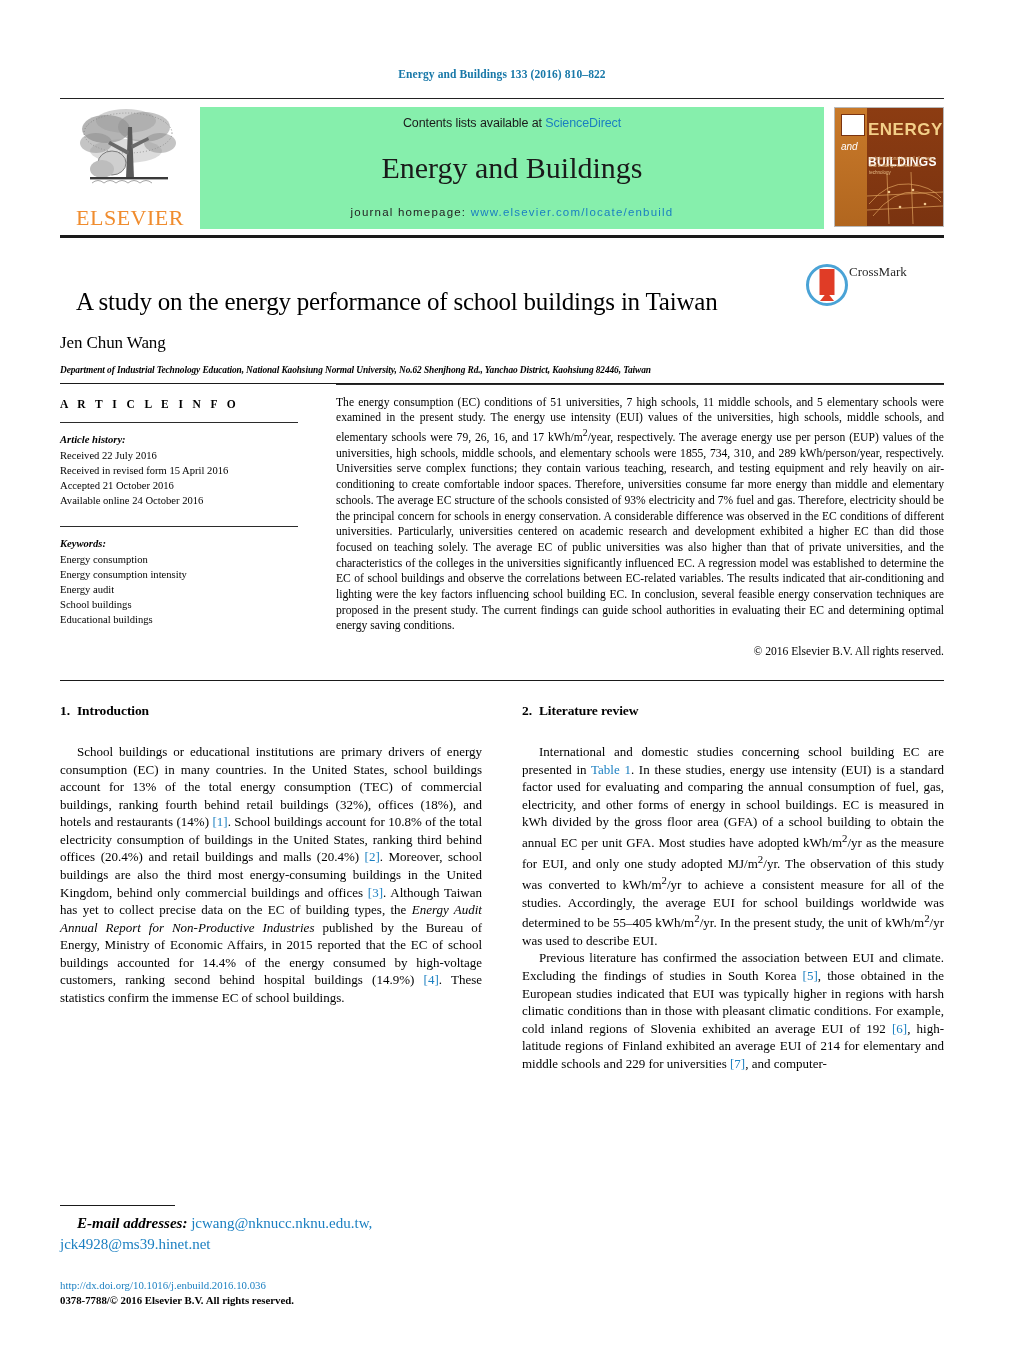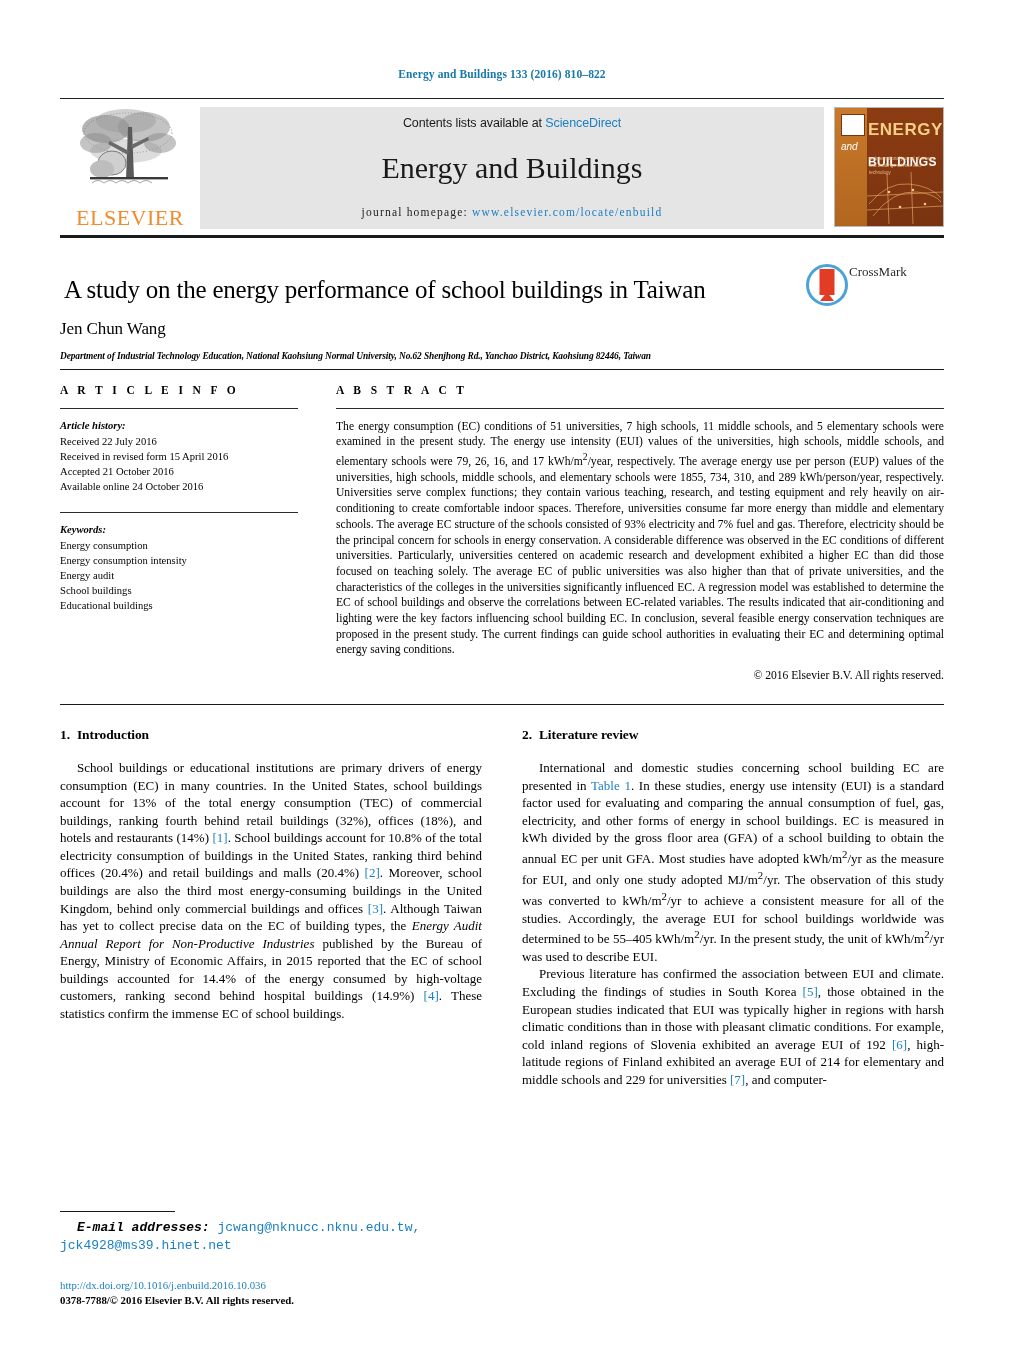--- a/index.html
+++ b/index.html
@@ -61,21 +61,21 @@
     font-family: "Liberation Serif", serif;
     font-size: 22px;
     letter-spacing: 0.5px;
     color: #f08c2e;
     line-height: 1;
     margin-top: 12px;
     font-weight: 400;
   }
   .banner {
     flex: 1 1 auto;
-    background: #e5e5e5;
+    background: #86efac;
     display: flex;
     flex-direction: column;
     align-items: center;
     justify-content: space-between;
     padding: 9px 0 11px 0;
     margin-right: 10px;
   }
   .contents-line {
     font-family: "Liberation Sans", sans-serif;
     font-size: 12.5px;
@@ -85,21 +85,21 @@
   .contents-line .sd {
     color: #1a7fc1;
   }
   .journal-title {
     font-family: "Liberation Serif", serif;
     font-size: 30px;
     color: #1a1a1a;
     letter-spacing: 0px;
   }
   .homepage-line {
-    font-family: Liberation Serif, serif;
+    font-family: Liberation Sans, sans-serif;
     font-size: 11.5px;
     letter-spacing: 1.2px;
     color: #222;
   }
   .homepage-line .url { color: #1a7fc1; }
   .cover-thumb {
     width: 108px;
     flex: 0 0 108px;
     border: 1px solid #b9b9b9;
     background: #fff;
@@ -150,21 +150,21 @@
   .title-area {
     margin: 0 60px;
     padding-top: 34px;
     position: relative;
   }
   .article-title {
     font-family: "Liberation Serif", serif;
     font-size: 25px;
     font-weight: normal;
     line-height: 1.15;
-    margin: 4px;
+    margin: 16px;
     padding-right: 130px;
     letter-spacing: -0.2px;
   }
   .authors {
     font-family: "Liberation Serif", serif;
     font-size: 17px;
     margin: 14px 0 0 0;
     letter-spacing: -0.1px;
   }
   .affiliation {
@@ -269,21 +269,21 @@
   .body-cols {
     margin: 22px 60px 0 60px;
     display: flex;
     gap: 40px;
   }
   .bcol { flex: 1 1 0; width: 0; }
   .h2 {
     font-family: "Liberation Serif", serif;
     font-weight: bold;
     font-size: 13.5px;
-    margin: 0 0 16px 0;
+    margin: 0 0 24px 0;
     letter-spacing: -0.1px;
   }
   .h2 .num { margin-right: 7px; }
   .para {
     font-family: "Liberation Serif", serif;
     font-size: 13px;
     line-height: 1.35;
     text-align: justify;
     text-indent: 17px;
     margin: 0 0 0 0;
@@ -297,22 +297,22 @@
     left: 60px;
     width: 410px;
     bottom: 96px;
   }
   .fn-rule {
     border-top: 1px solid #1a1a1a;
     width: 115px;
     margin-bottom: 7px;
   }
   .fn-text {
-    font-family: Liberation Mono, monospace;
-    font-size: 13px;
+    font-family: Liberation Serif, serif;
+    font-size: 15px;
     text-indent: 17px;
     line-height: 1.4;
   }
   .fn-label { font-style: italic; font-weight: bold; }
   .fn-mail { color: #1a7fc1; }
 
   .colophon {
     position: absolute;
     left: 60px;
     bottom: 42px;
@@ -427,21 +427,20 @@
         <div class="info-label">Keywords:</div>
         <div class="info-line">Energy consumption</div>
         <div class="info-line">Energy consumption intensity</div>
         <div class="info-line">Energy audit</div>
         <div class="info-line">School buildings</div>
         <div class="info-line">Educational buildings</div>
       </div>
     </div>
 
     <div class="col-abstract">
-      <div class="sec-head">A B S T R A C T</div>
       <div class="hrule"></div>
       <div class="abstract-body">The energy consumption (EC) conditions of 51 universities, 7 high schools, 11 middle schools, and 5 elementary schools were examined in the present study. The energy use intensity (EUI) values of the universities, high schools, middle schools, and elementary schools were 79, 26, 16, and 17 kWh/m<sup>2</sup>/year, respectively. The average energy use per person (EUP) values of the universities, high schools, middle schools, and elementary schools were 1855, 734, 310, and 289 kWh/person/year, respectively. Universities serve complex functions; they contain various teaching, research, and testing equipment and rely heavily on air-conditioning to create comfortable indoor spaces. Therefore, universities consume far more energy than middle and elementary schools. The average EC structure of the schools consisted of 93% electricity and 7% fuel and gas. Therefore, electricity should be the principal concern for schools in energy conservation. A considerable difference was observed in the EC conditions of different universities. Particularly, universities centered on academic research and development exhibited a higher EC than did those focused on teaching solely. The average EC of public universities was also higher than that of private universities, and the characteristics of the colleges in the universities significantly influenced EC. A regression model was established to determine the EC of school buildings and observe the correlations between EC-related variables. The results indicated that air-conditioning and lighting were the key factors influencing school building EC. In conclusion, several feasible energy conservation techniques are proposed in the present study. The current findings can guide school authorities in evaluating their EC and determining optimal energy saving conditions.</div>
       <div class="copyright">© 2016 Elsevier B.V. All rights reserved.</div>
     </div>
   </div>
 
   <div class="body-rule"></div>
 
   <div class="body-cols">
 

